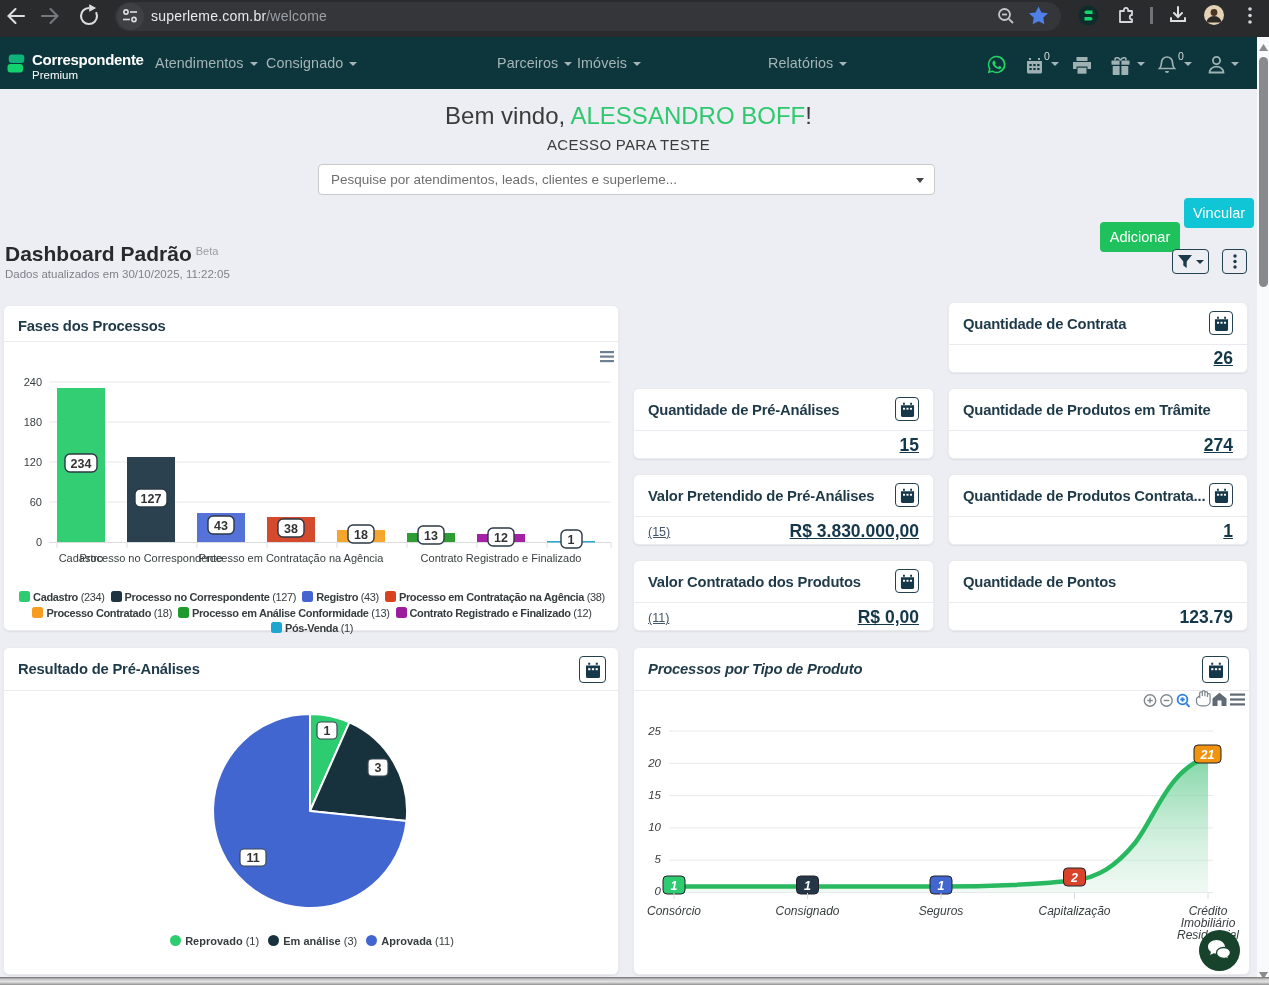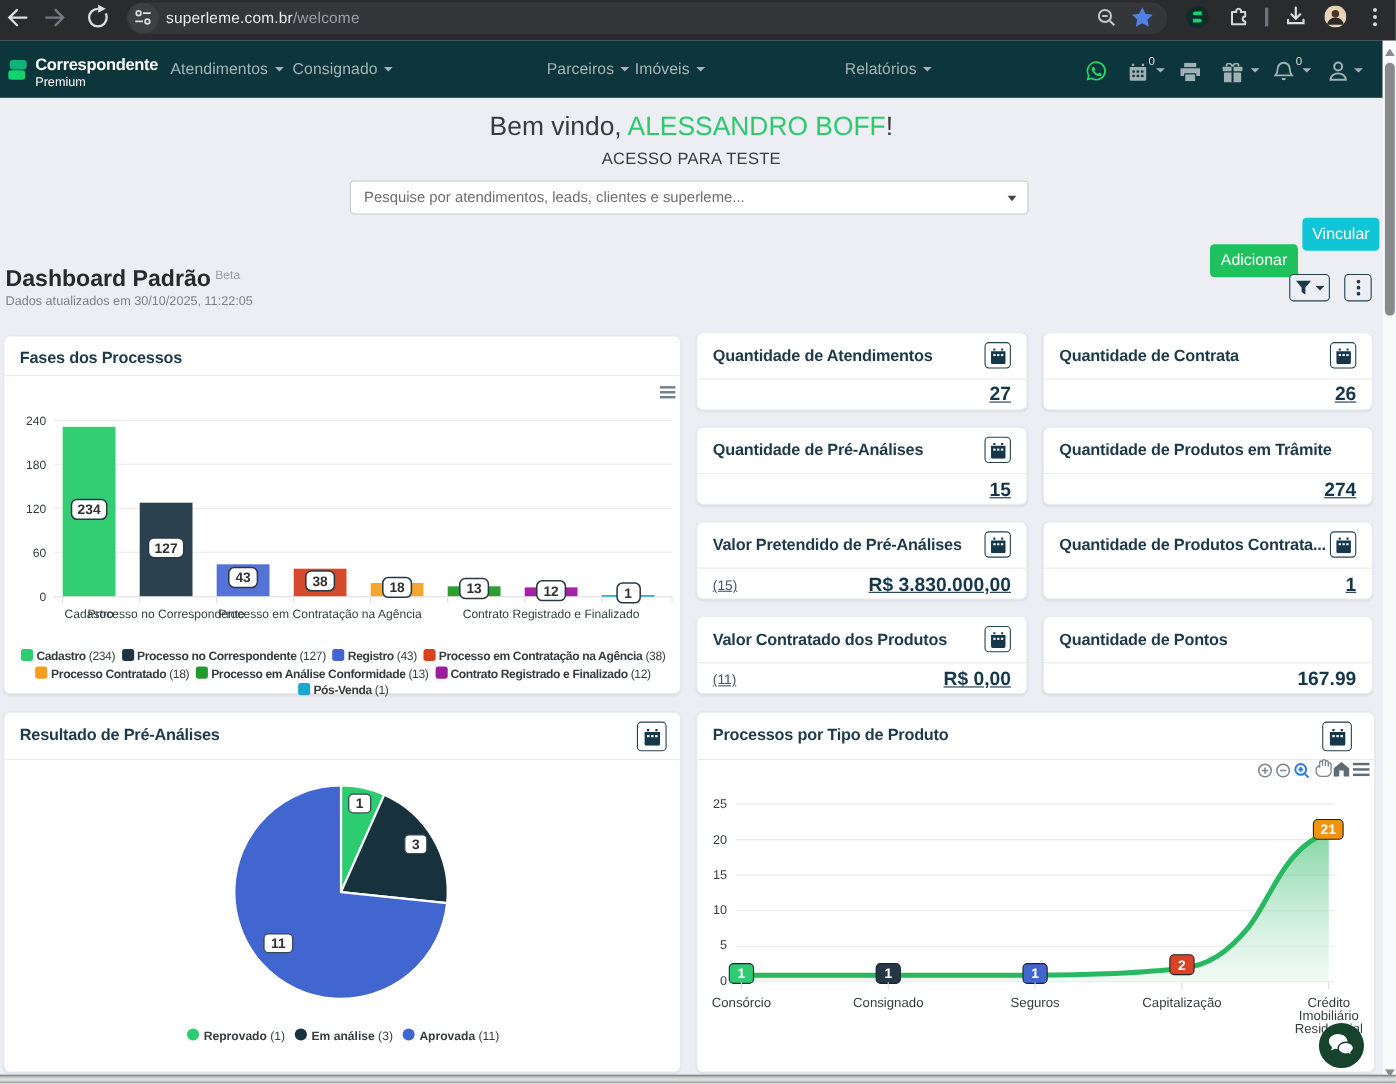--- a/index.html
+++ b/index.html
@@ -45,21 +45,21 @@
   .card-h { position:absolute; left:0; top:0; width:100%; height:36px; border-bottom:1px solid #e9e9ef; }
   .stat .card-h { height:42px; }
   .stat .card-h .t { top:13px; }
   .stat .calbtn { width:24px; height:24px; }
   .card-h .t { position:absolute; left:14px; top:12px; font-size:14.8px; letter-spacing:-0.2px; font-weight:bold; color:#1e3948; }
   .calbtn { position:absolute; width:28px; height:28px; border:1px solid #23414f; border-radius:4px; background:#fff; }
   .statval { position:absolute; right:14px; font-size:17.5px; font-weight:bold; color:#14384a; }
   .statlink { position:absolute; left:14px; font-size:12.5px; color:#456; }
   #card-bar  { left:3px;   top:216px; width:616px; height:326px; }
   #card-pie  { left:3px;   top:558px; width:616px; height:328px; }
-  #card-line { left:633px; top:558px; width:617px; height:328px; }
+  #card-line { left:633px; top:558px; width:617px; height:328px;font-style:italic; }
 
   .u { text-decoration:underline; }
 
   .legend { font-size:12.5px; color:#373d3f; }
   .legend .li { margin:0 3px; white-space:nowrap; }
   .legend i { display:inline-block; width:11px; height:11px; border-radius:2.5px; margin-right:3px; vertical-align:-1px; font-style:normal; }
   .legend i.rnd { border-radius:50%; width:11px; height:11px; margin-right:4px; }
 
   #chatbtn { position:absolute; left:1199px; top:930px; width:41px; height:41px; border-radius:50%; background:#17422b; }
 
@@ -302,99 +302,88 @@
           <rect x="596" y="54" width="14" height="2.2"></rect>
         </g>
     </svg>
     <div class="abs legend" style="left:0;top:284px;width:616px;text-align:center;line-height:15.5px;font-size:11px;letter-spacing:-0.35px">
       <div style="white-space:nowrap"><span class="li"><i style="background:#2ecc71"></i><b>Cadastro</b> (234)</span><span class="li"><i style="background:#1e3442"></i><b>Processo no Correspondente</b> (127)</span><span class="li"><i style="background:#4464d0"></i><b>Registro</b> (43)</span><span class="li"><i style="background:#d8421f"></i><b>Processo em Contratação na Agência</b> (38)</span></div>
       <div style="white-space:nowrap"><span class="li"><i style="background:#f79c1e"></i><b>Processo Contratado</b> (18)</span><span class="li"><i style="background:#1f9b2e"></i><b>Processo em Análise Conformidade</b> (13)</span><span class="li"><i style="background:#9c1d9c"></i><b>Contrato Registrado e Finalizado</b> (12)</span></div>
       <div style="white-space:nowrap"><span class="li"><i style="background:#1ba7cf"></i><b>Pós-Venda</b> (1)</span></div>
     </div>
   </div>
 
-  <div class="card stat" style="left:633px;top:213px;width:301px;height:71px">
-    <div class="card-h">
-        <span class="t">Quantidade de Atendimentos</span>
+  <div class="card stat" style="left:948px;top:213px;width:300px;height:71px">
+    <div class="card-h">
+        <span class="t">Quantidade de Contrata</span>
       </div>
     <div class="calbtn" style="right:14px;top:8px">
         <svg width="15" height="15" viewBox="0 0 16 16" style="position:absolute;left:4px;top:4px">
           <use href="#calicon"></use>
         </svg>
       </div>
-    <div class="statval u" style="top:45px">27</div>
-  </div>
-  <div class="card stat" style="left:948px;top:213px;width:300px;height:71px">
-    <div class="card-h">
-        <span class="t">Quantidade de Contrata</span>
+    <div class="statval u" style="top:45px">26</div>
+  </div>
+  <div class="card stat" style="left:633px;top:299px;width:301px;height:71px">
+    <div class="card-h">
+        <span class="t">Quantidade de Pré-Análises</span>
       </div>
     <div class="calbtn" style="right:14px;top:8px">
         <svg width="15" height="15" viewBox="0 0 16 16" style="position:absolute;left:4px;top:4px">
           <use href="#calicon"></use>
         </svg>
       </div>
-    <div class="statval u" style="top:45px">26</div>
-  </div>
-  <div class="card stat" style="left:633px;top:299px;width:301px;height:71px">
-    <div class="card-h">
-        <span class="t">Quantidade de Pré-Análises</span>
+    <div class="statval u" style="top:46px">15</div>
+  </div>
+  <div class="card stat" style="left:948px;top:299px;width:300px;height:71px">
+    <div class="card-h">
+        <span class="t">Quantidade de Produtos em Trâmite</span>
+      </div>
+    <div class="statval u" style="top:46px">274</div>
+  </div>
+  <div class="card stat" style="left:633px;top:385px;width:301px;height:71px">
+    <div class="card-h">
+        <span class="t">Valor Pretendido de Pré-Análises</span>
       </div>
     <div class="calbtn" style="right:14px;top:8px">
         <svg width="15" height="15" viewBox="0 0 16 16" style="position:absolute;left:4px;top:4px">
           <use href="#calicon"></use>
         </svg>
       </div>
-    <div class="statval u" style="top:46px">15</div>
-  </div>
-  <div class="card stat" style="left:948px;top:299px;width:300px;height:71px">
-    <div class="card-h">
-        <span class="t">Quantidade de Produtos em Trâmite</span>
-      </div>
-    <div class="statval u" style="top:46px">274</div>
-  </div>
-  <div class="card stat" style="left:633px;top:385px;width:301px;height:71px">
-    <div class="card-h">
-        <span class="t">Valor Pretendido de Pré-Análises</span>
+    <div class="statlink u" style="top:50px">(15)</div>
+    <div class="statval u" style="top:46px">R$ 3.830.000,00</div>
+  </div>
+  <div class="card stat" style="left:948px;top:385px;width:300px;height:71px">
+    <div class="card-h">
+        <span class="t">Quantidade de Produtos Contrata...</span>
       </div>
     <div class="calbtn" style="right:14px;top:8px">
         <svg width="15" height="15" viewBox="0 0 16 16" style="position:absolute;left:4px;top:4px">
           <use href="#calicon"></use>
         </svg>
       </div>
-    <div class="statlink u" style="top:50px">(15)</div>
-    <div class="statval u" style="top:46px">R$ 3.830.000,00</div>
-  </div>
-  <div class="card stat" style="left:948px;top:385px;width:300px;height:71px">
-    <div class="card-h">
-        <span class="t">Quantidade de Produtos Contrata...</span>
+    <div class="statval u" style="top:46px">1</div>
+  </div>
+  <div class="card stat" style="left:633px;top:471px;width:301px;height:71px">
+    <div class="card-h">
+        <span class="t">Valor Contratado dos Produtos</span>
       </div>
     <div class="calbtn" style="right:14px;top:8px">
         <svg width="15" height="15" viewBox="0 0 16 16" style="position:absolute;left:4px;top:4px">
           <use href="#calicon"></use>
         </svg>
       </div>
-    <div class="statval u" style="top:46px">1</div>
-  </div>
-  <div class="card stat" style="left:633px;top:471px;width:301px;height:71px">
-    <div class="card-h">
-        <span class="t">Valor Contratado dos Produtos</span>
-      </div>
-    <div class="calbtn" style="right:14px;top:8px">
-        <svg width="15" height="15" viewBox="0 0 16 16" style="position:absolute;left:4px;top:4px">
-          <use href="#calicon"></use>
-        </svg>
-      </div>
     <div class="statlink u" style="top:50px">(11)</div>
     <div class="statval u" style="top:46px">R$ 0,00</div>
   </div>
   <div class="card stat" style="left:948px;top:471px;width:300px;height:71px">
     <div class="card-h">
         <span class="t">Quantidade de Pontos</span>
       </div>
-    <div class="statval" style="top:46px">167.99</div>
+    <div class="statval" style="top:46px">123.79</div>
   </div>
 
   <div class="card" id="card-pie">
     <div class="card-h" style="height:43px">
         <span class="t" style="top:13px">Resultado de Pré-Análises</span>
       </div>
     <div class="calbtn" style="left:575px;top:8px;width:27px;height:27px">
         <svg width="16" height="16" viewBox="0 0 16 16" style="position:absolute;left:5px;top:5px">
           <use href="#calicon"></use>
         </svg>

